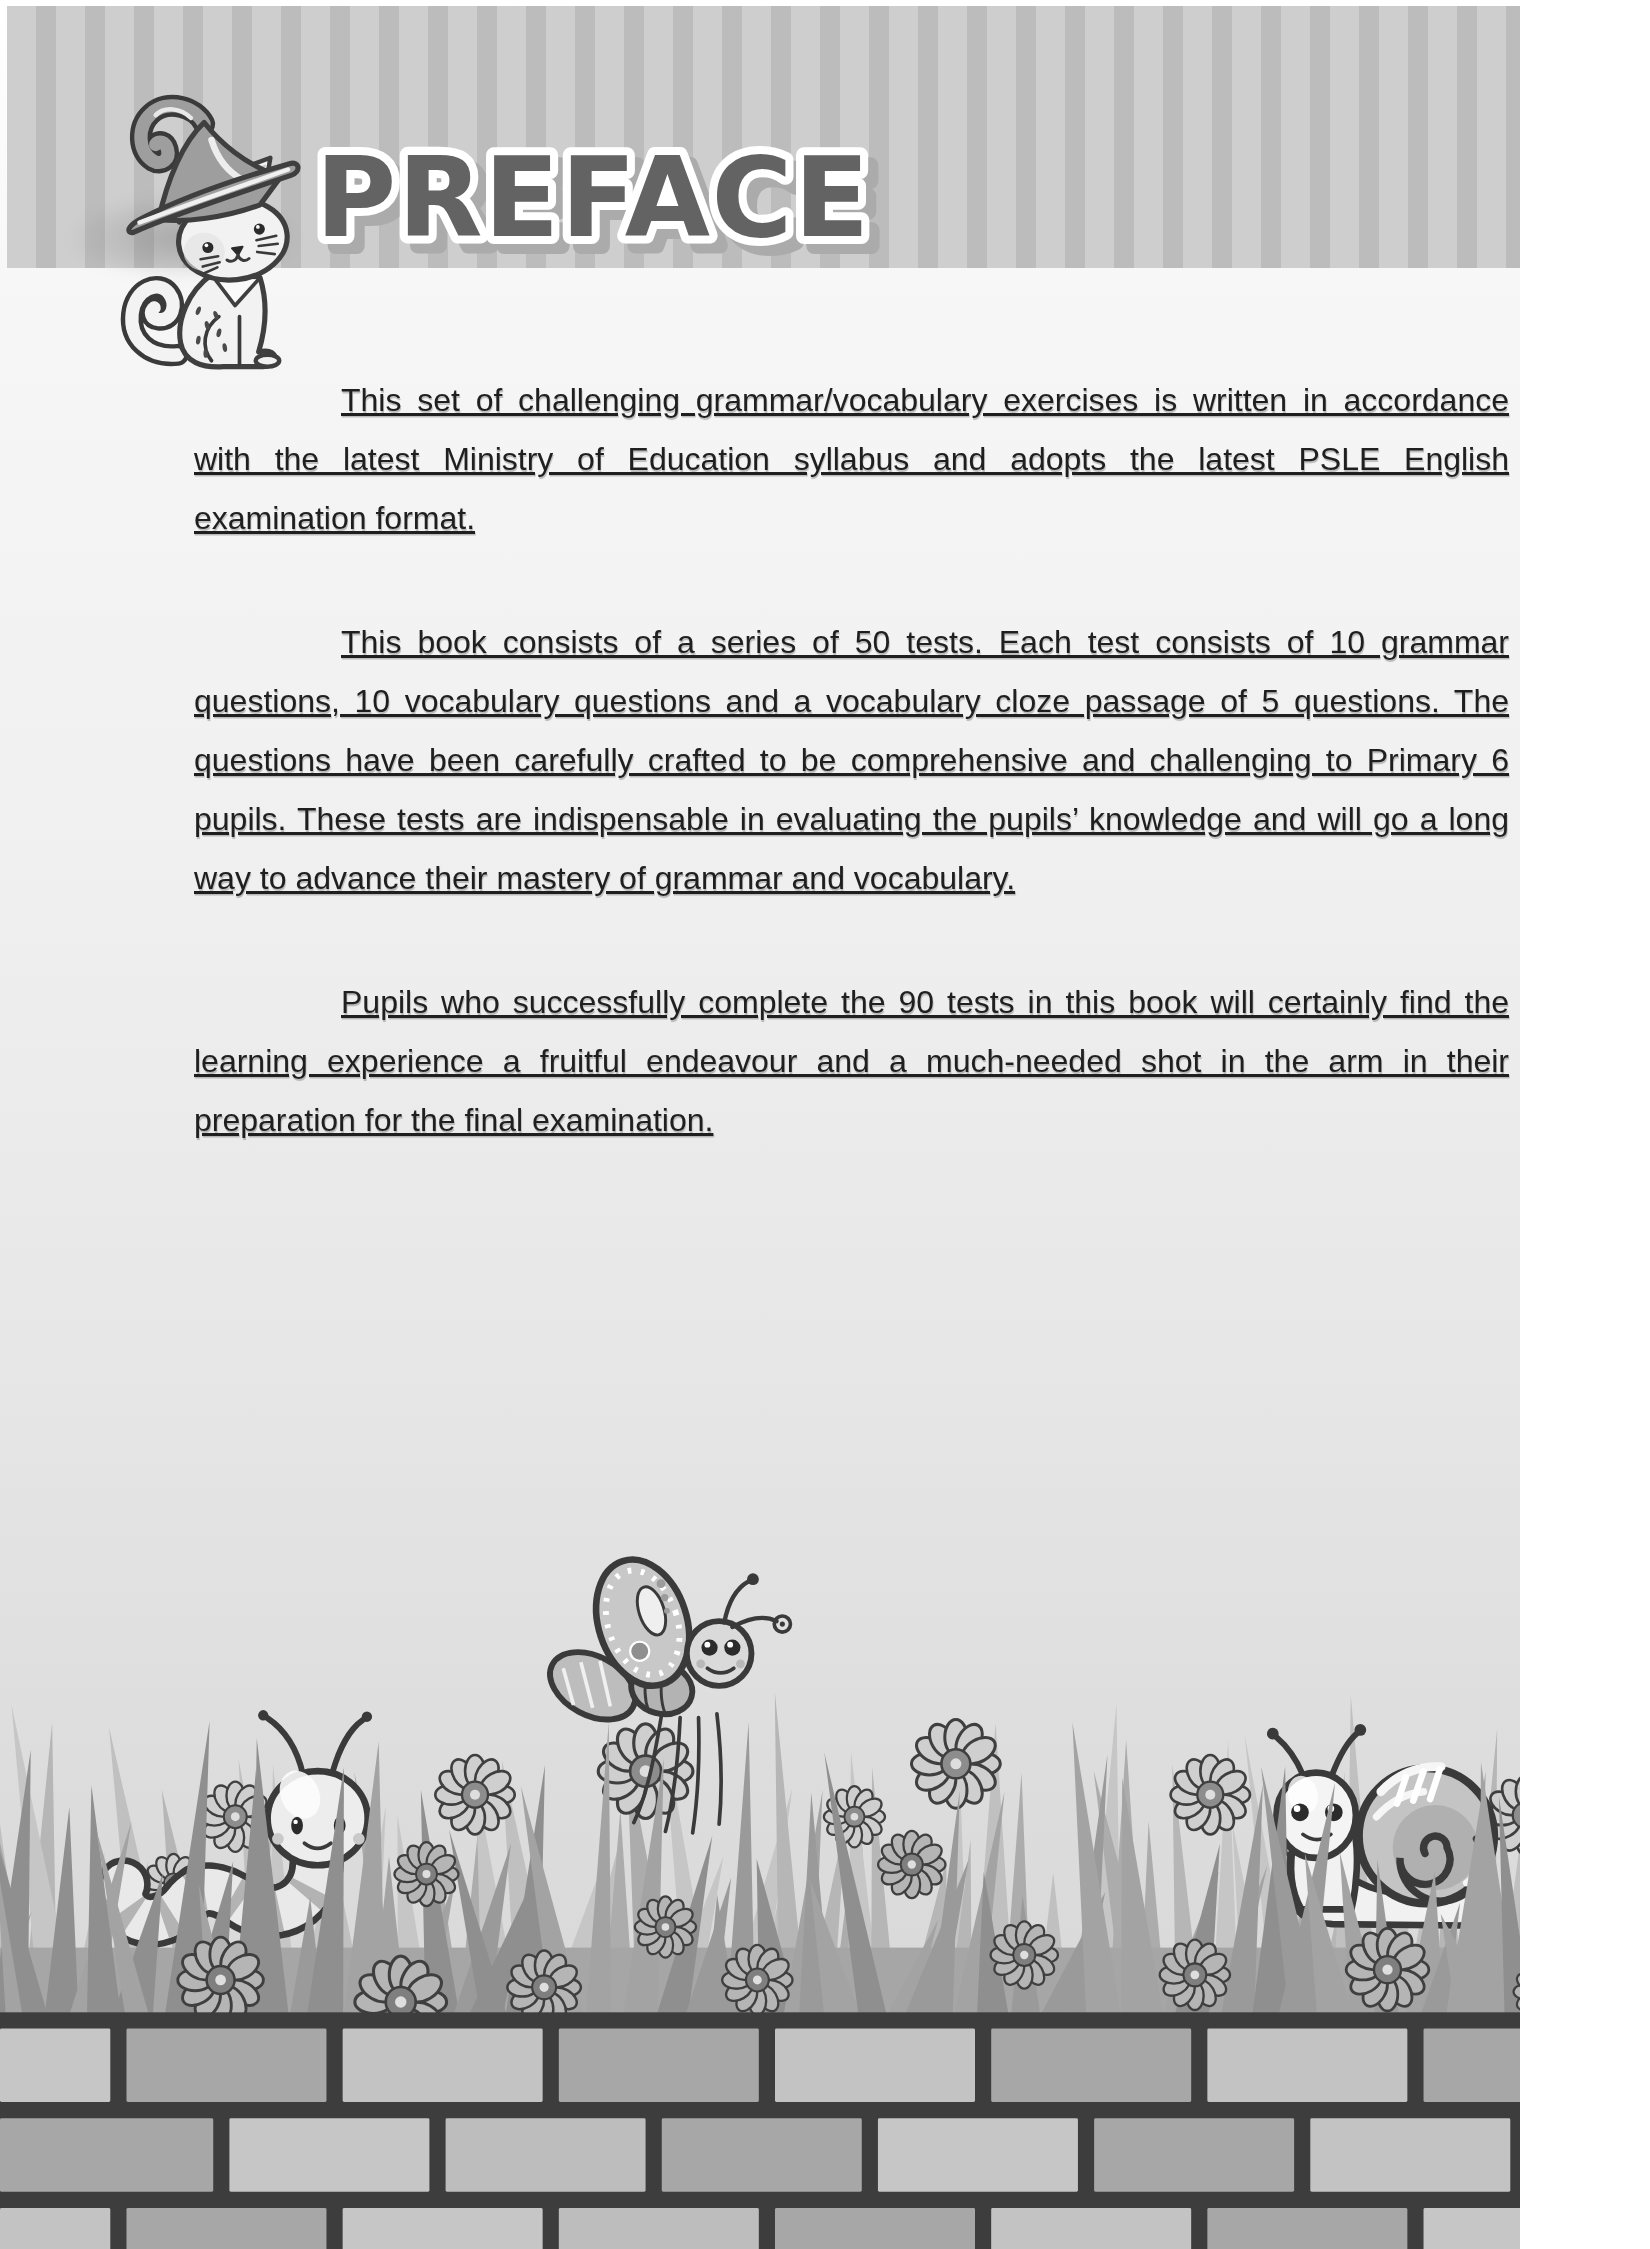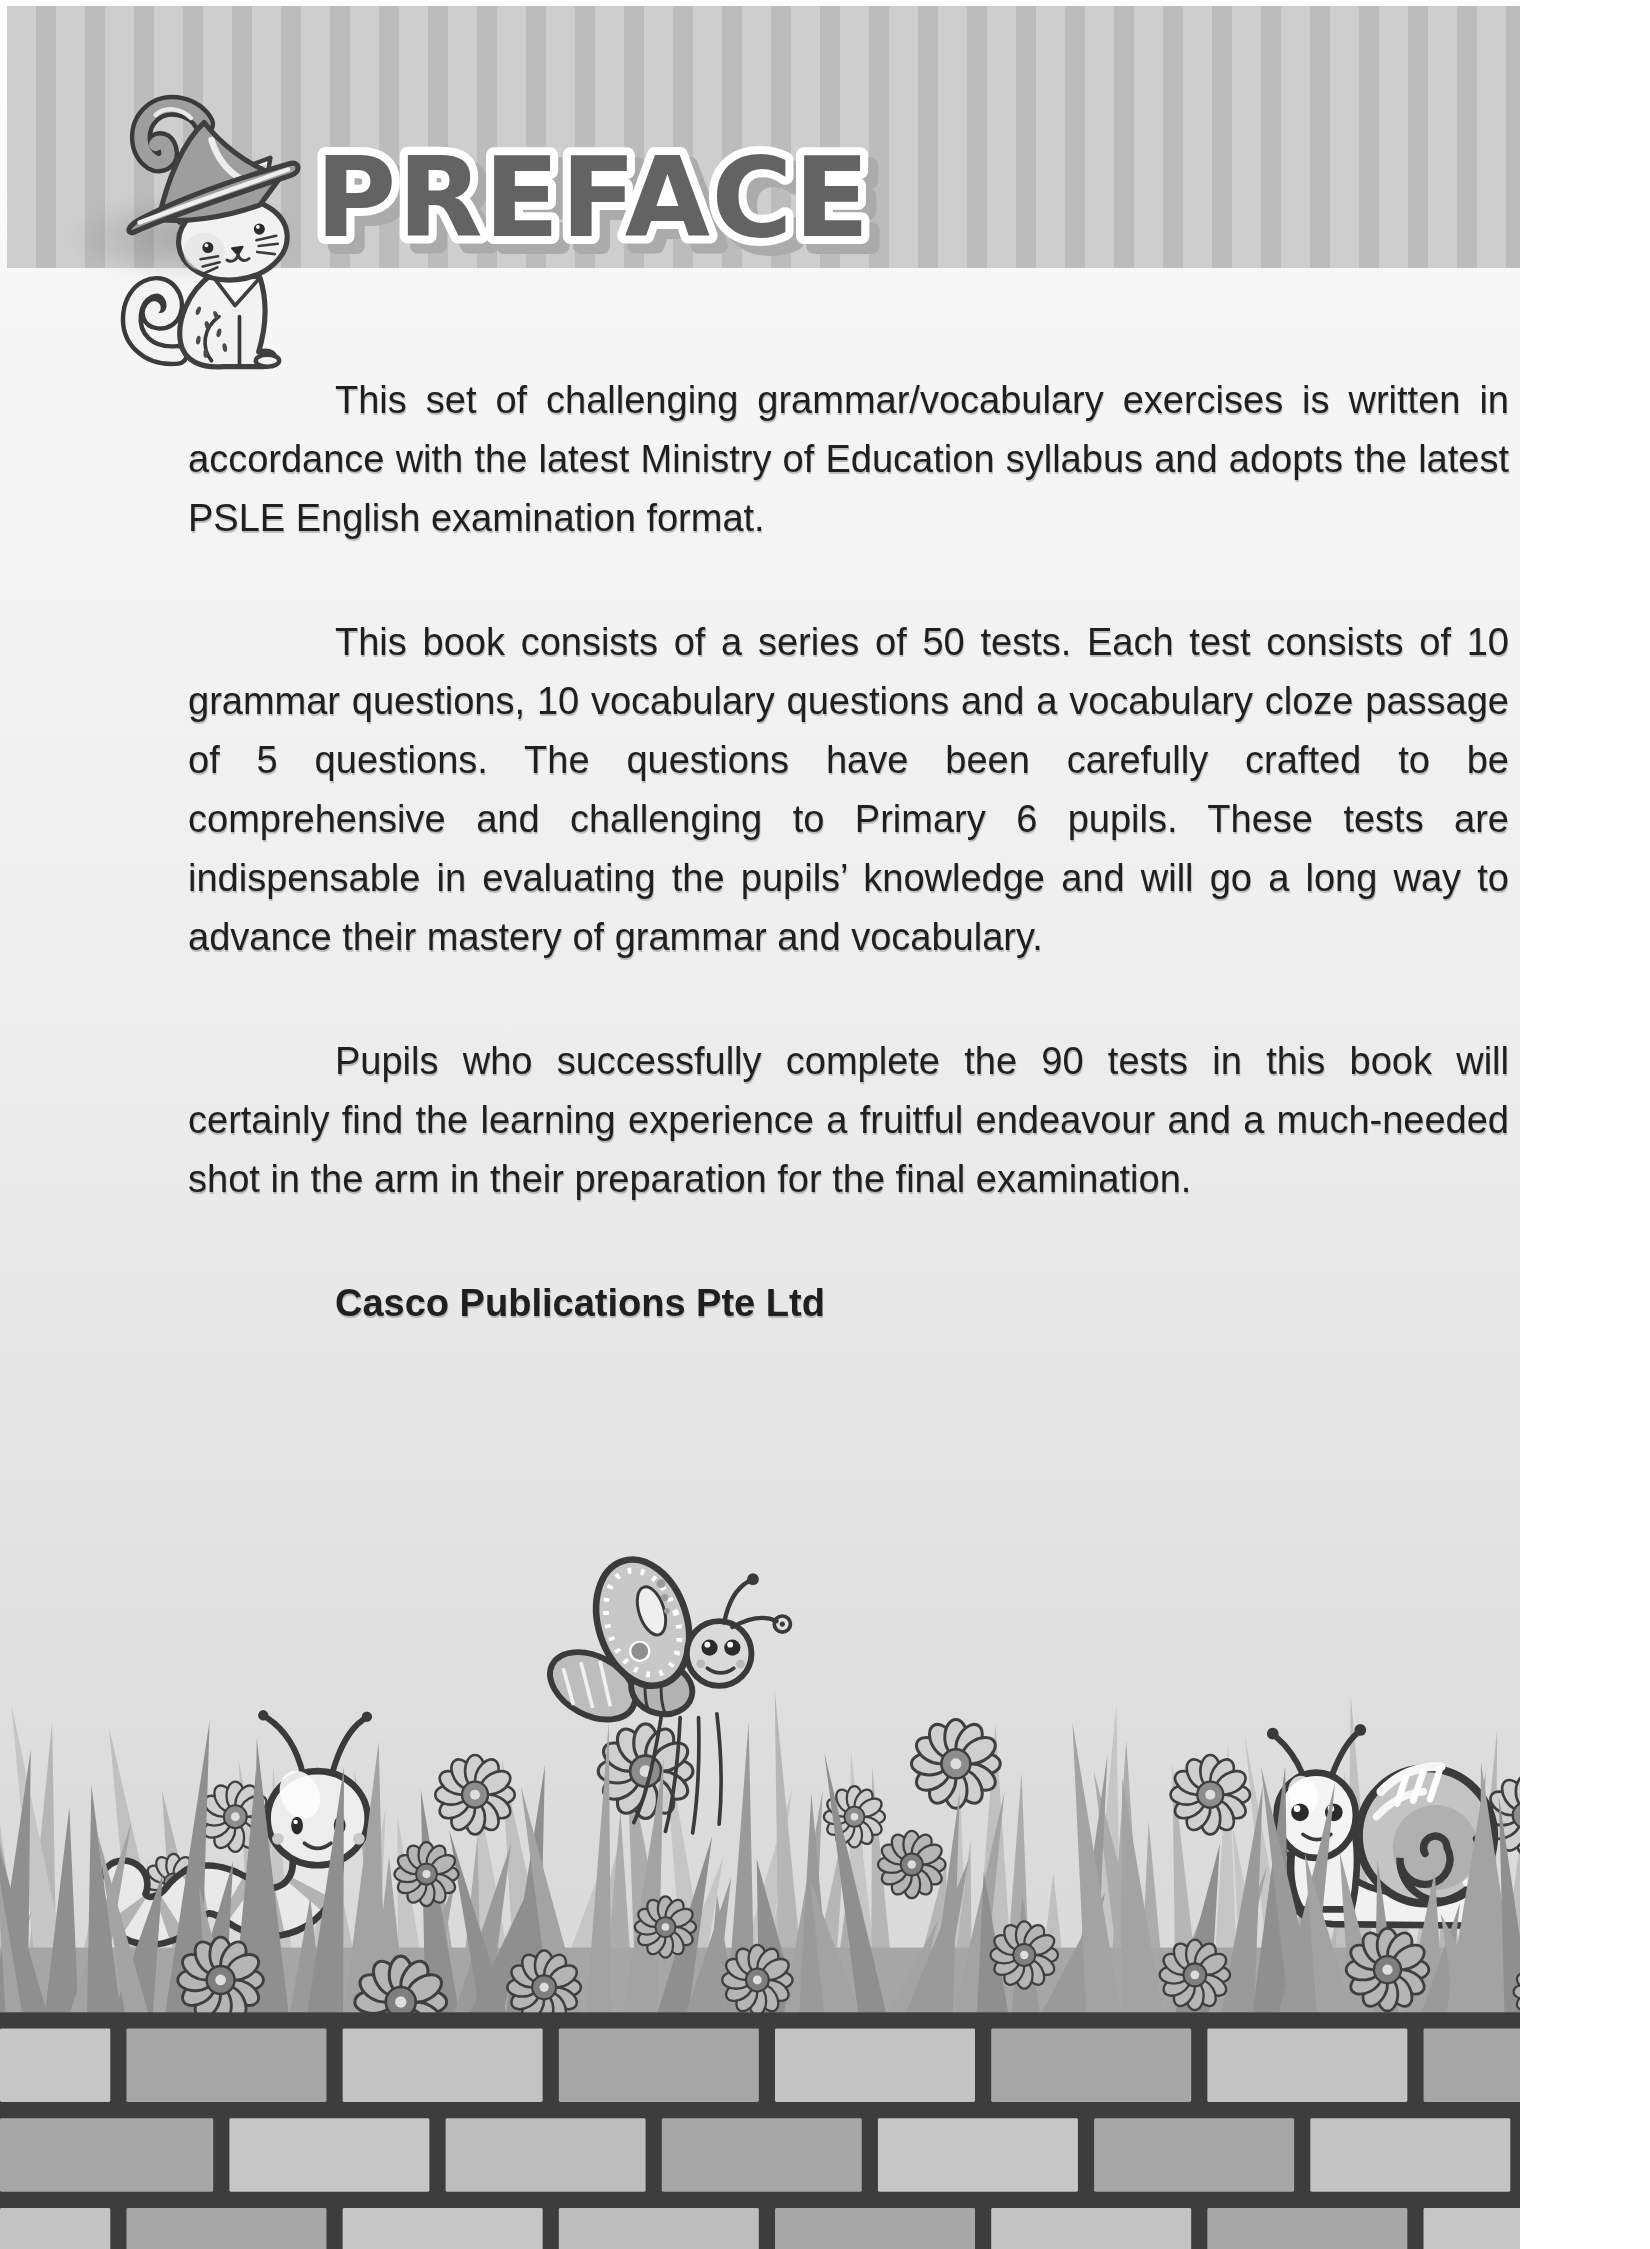--- a/index.html
+++ b/index.html
@@ -12,22 +12,22 @@
   .banner-shadow{position:absolute;left:59px;top:188px;width:235px;height:88px;
     background:radial-gradient(ellipse at center,rgba(80,80,80,.30),rgba(80,80,80,0) 70%);
     filter:blur(5.9px);}
   .title-svg{position:absolute;left:309px;top:121px;width:633px;height:158px;overflow:visible;}
   .title-svg text{font-family:"DejaVu Sans",sans-serif;font-weight:bold;font-size:150px;letter-spacing:2px;}
   .title-ghost{fill:#ababab;stroke:#ababab;stroke-width:22px;paint-order:stroke;stroke-linejoin:round;}
   .title-main{fill:#636363;stroke:#ffffff;stroke-width:22px;paint-order:stroke;stroke-linejoin:round;}
   .cat-svg{position:absolute;left:88px;top:96px;width:353px;height:353px;overflow:visible;}
   
   .text-col{position:absolute;left:184px;top:371px;width:1325px;color:#1f1f1f;}
-  .text-col p{margin:0 0 65px 4px;font-size:38px;line-height:59px;text-align:justify;
-    text-indent:147px;text-shadow:0.7px 1.5px 0.7px rgba(60,60,60,.30);}
+  .text-col p{margin:0 0 65px 10px;font-size:32px;line-height:59px;text-align:justify;
+    text-indent:147px;text-shadow:0.7px 1.5px 0.7px rgba(60,60,60,.30);text-decoration:underline;}
   .signature{font-size:37px;font-weight:bold;text-align:right;margin:0;line-height:46px;
     text-shadow:0.7px 1.5px 0.7px rgba(60,60,60,.30);}
   
   .scene{position:absolute;left:0;top:1507px;width:1650px;height:743px;display:block;}
   .outline{stroke:#3a3a3a;fill:none;stroke-linecap:round;}
 </style>
 </head>
 <body>
 
 <div class="page">
@@ -95,21 +95,20 @@
       <path d="M116,152 C160,134 206,120 240,112" stroke="#cfcfcf" stroke-width="13" fill="none" stroke-linecap="round"></path>
       <path d="M60,186 C100,168 180,140 276,108 C290,103 288,88 274,92 C190,116 120,142 74,166 C58,174 50,184 60,186 Z" fill="#9e9e9e" stroke="#3f3f3f" stroke-width="7" stroke-linejoin="round"></path>
       <path d="M70,172 C140,146 210,122 272,100" stroke="#f0f0f0" stroke-width="6" fill="none" stroke-linecap="round"></path>
     </g>
   </svg>
 
   <div class="text-col">
     <p>This set of challenging grammar/vocabulary exercises is written in accordance with the latest Ministry of Education syllabus and adopts the latest PSLE English examination format.</p>
     <p>This book consists of a series of 50 tests. Each test consists of 10 grammar questions, 10 vocabulary questions and a vocabulary cloze passage of 5 questions. The questions have been carefully crafted to be comprehensive and challenging to Primary 6 pupils. These tests are indispensable in evaluating the pupils’ knowledge and will go a long way to advance their mastery of grammar and vocabulary.</p>
     <p>Pupils who successfully complete the 90 tests in this book will certainly find the learning experience a fruitful endeavour and a much-needed shot in the arm in their preparation for the final examination.</p>
-    <p class="signature">Casco Publications Pte Ltd</p>
   </div>
 
   <svg class="scene" viewBox="0 2049 2244 1010">
     <g id="grass-back">
         <path d="M -40.0,2756 L 15.5,2756 L -62.4,2528.8 Z" fill="#b6b6b6"></path>
         <path d="M -15.5,2756 L 38.2,2756 L -26.5,2289.1 Z" fill="#c0c0c0"></path>
         <path d="M 29.1,2756 L 77.9,2756 L 70.9,2342.0 Z" fill="#b6b6b6"></path>
         <path d="M 55.0,2756 L 108.1,2756 L 15.5,2316.9 Z" fill="#c6c6c6"></path>
         <path d="M 91.9,2756 L 141.0,2756 L 141.8,2518.7 Z" fill="#c0c0c0"></path>
         <path d="M 137.8,2756 L 174.4,2756 L 202.0,2528.4 Z" fill="#c6c6c6"></path>

